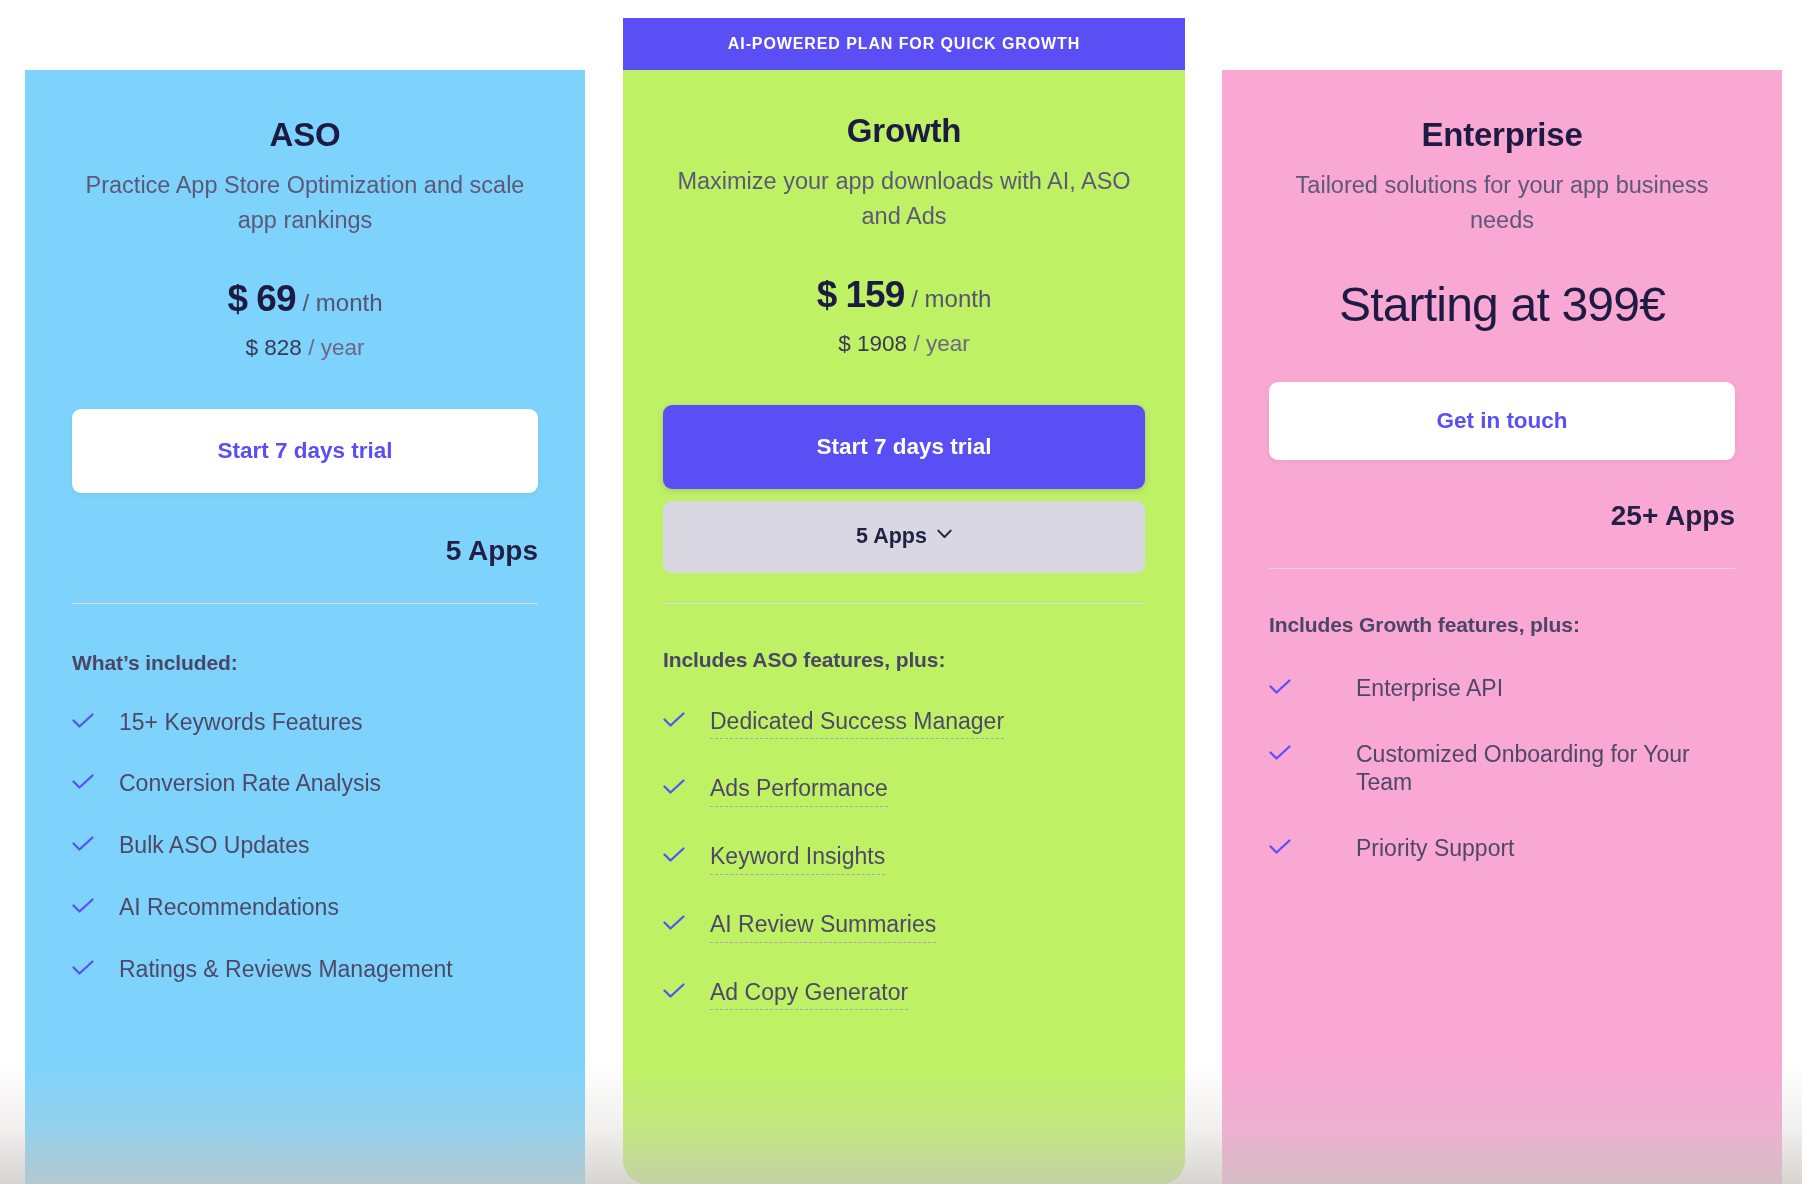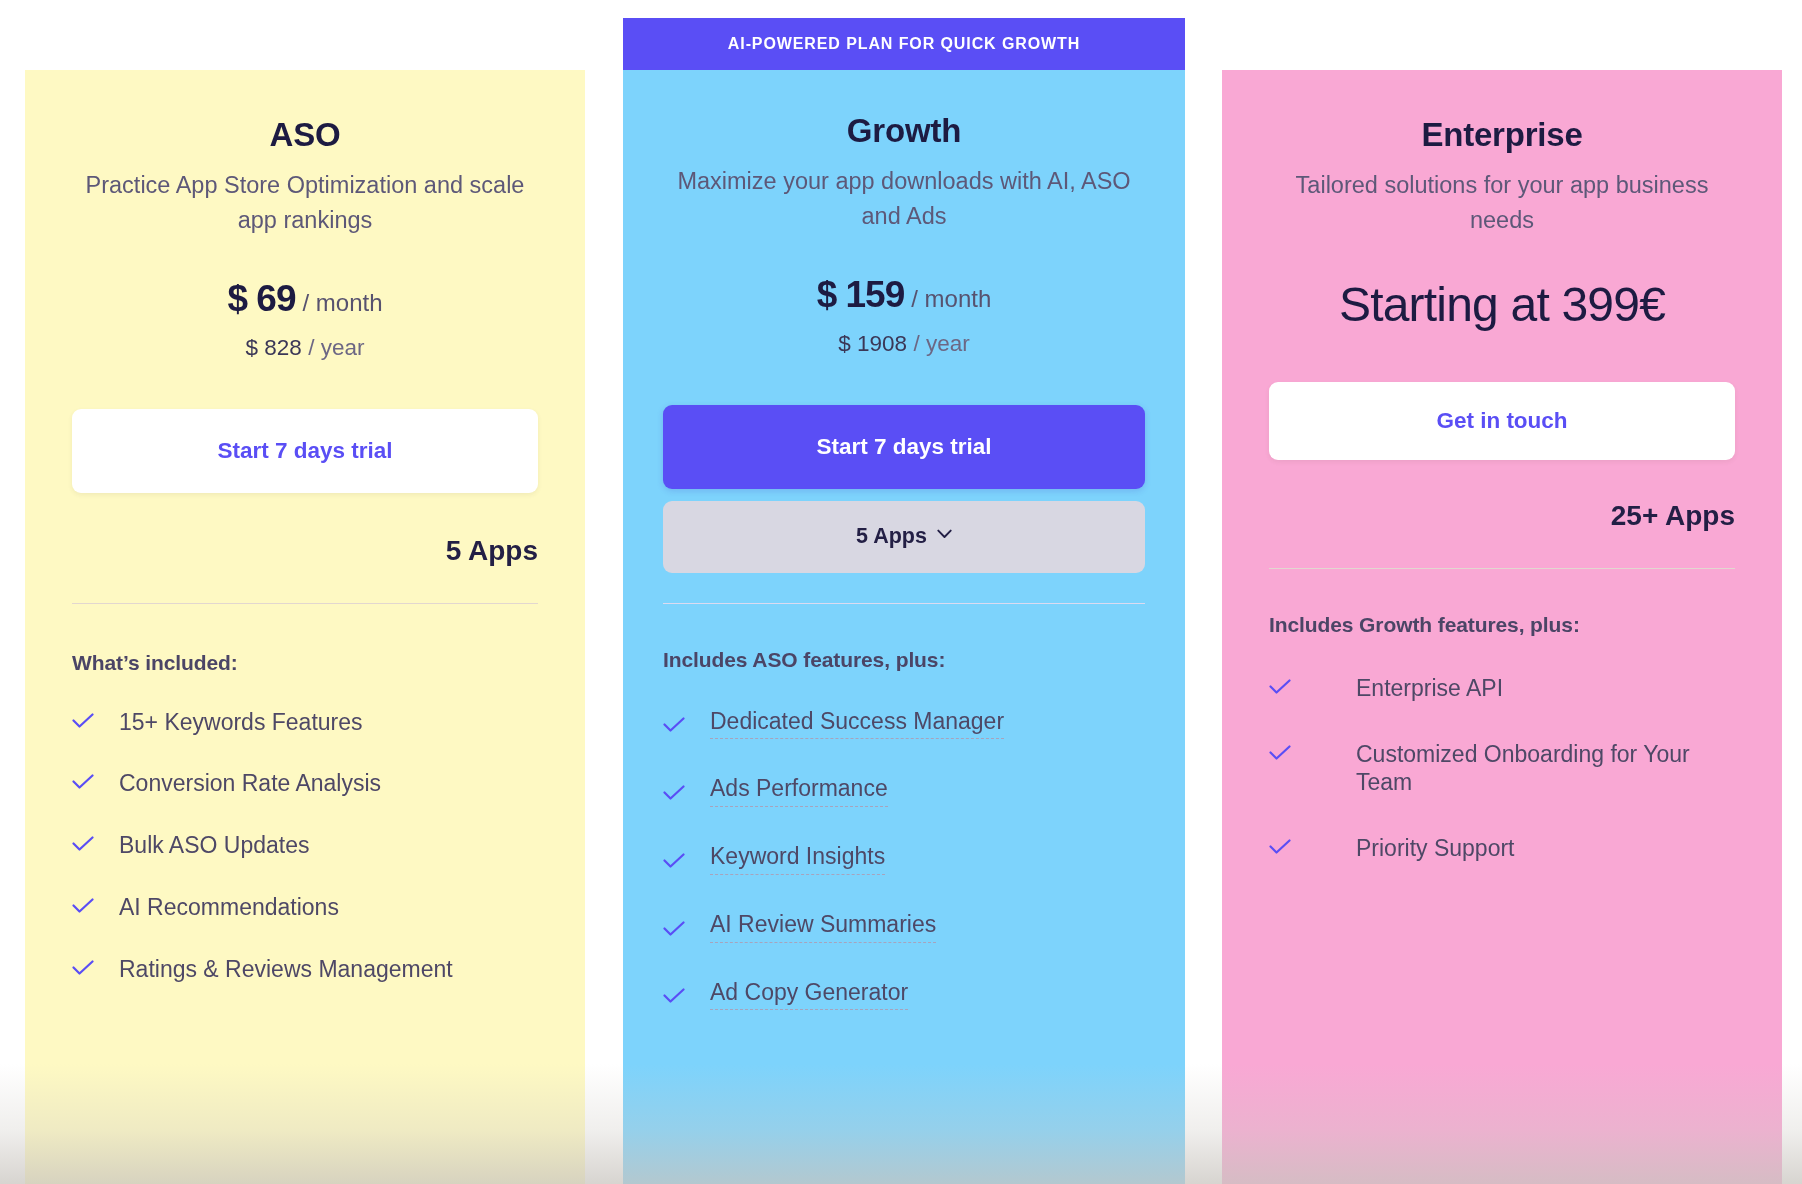--- a/index.html
+++ b/index.html
@@ -41,22 +41,22 @@
     width: 1802px;
     height: 1184px;
   }
 
   .card {
     position: absolute;
     top: 70px;
     height: 1114px;
     box-sizing: border-box;
   }
-  .card-aso   { left: 25px;   width: 560px; background: #fef9c3; }
-  .card-growth{ left: 623px;  width: 562px; top: 18px; height: 1166px; background: #7dd3fc; }
+  .card-aso   { left: 25px;   width: 560px; background: #7dd3fc; }
+  .card-growth{ left: 623px;  width: 562px; top: 18px; height: 1166px; background: #bef264; border-radius: 23px; }
   .card-ent   { left: 1222px; width: 560px; background: #f9a8d4; }
 
   .ribbon {
     height: 52px;
     background: #5a4ef5;
     display: flex;
     align-items: center;
     justify-content: center;
     color: #ffffff;
     font-size: 16px;
@@ -225,21 +225,21 @@
     font-size: 23px;
     color: #4e4866;
     font-weight: 400;
     line-height: 1.25;
   }
   .feat-underline .txt {
     border-bottom: 1px dashed #a7a3bd;
     padding-bottom: 3px;
     cursor: help;
   }
-  .card-growth .feat { margin-top: 35px; align-items: center; }
+  .card-growth .feat { margin-top: 35px; }
   .card-ent .feat { margin-top: 37px; gap: 40px; }
 </style>
 </head>
 <body>
 
 <div class="page">
   <div class="cards">
 
     <div class="card card-aso">
       <div class="card-inner">

